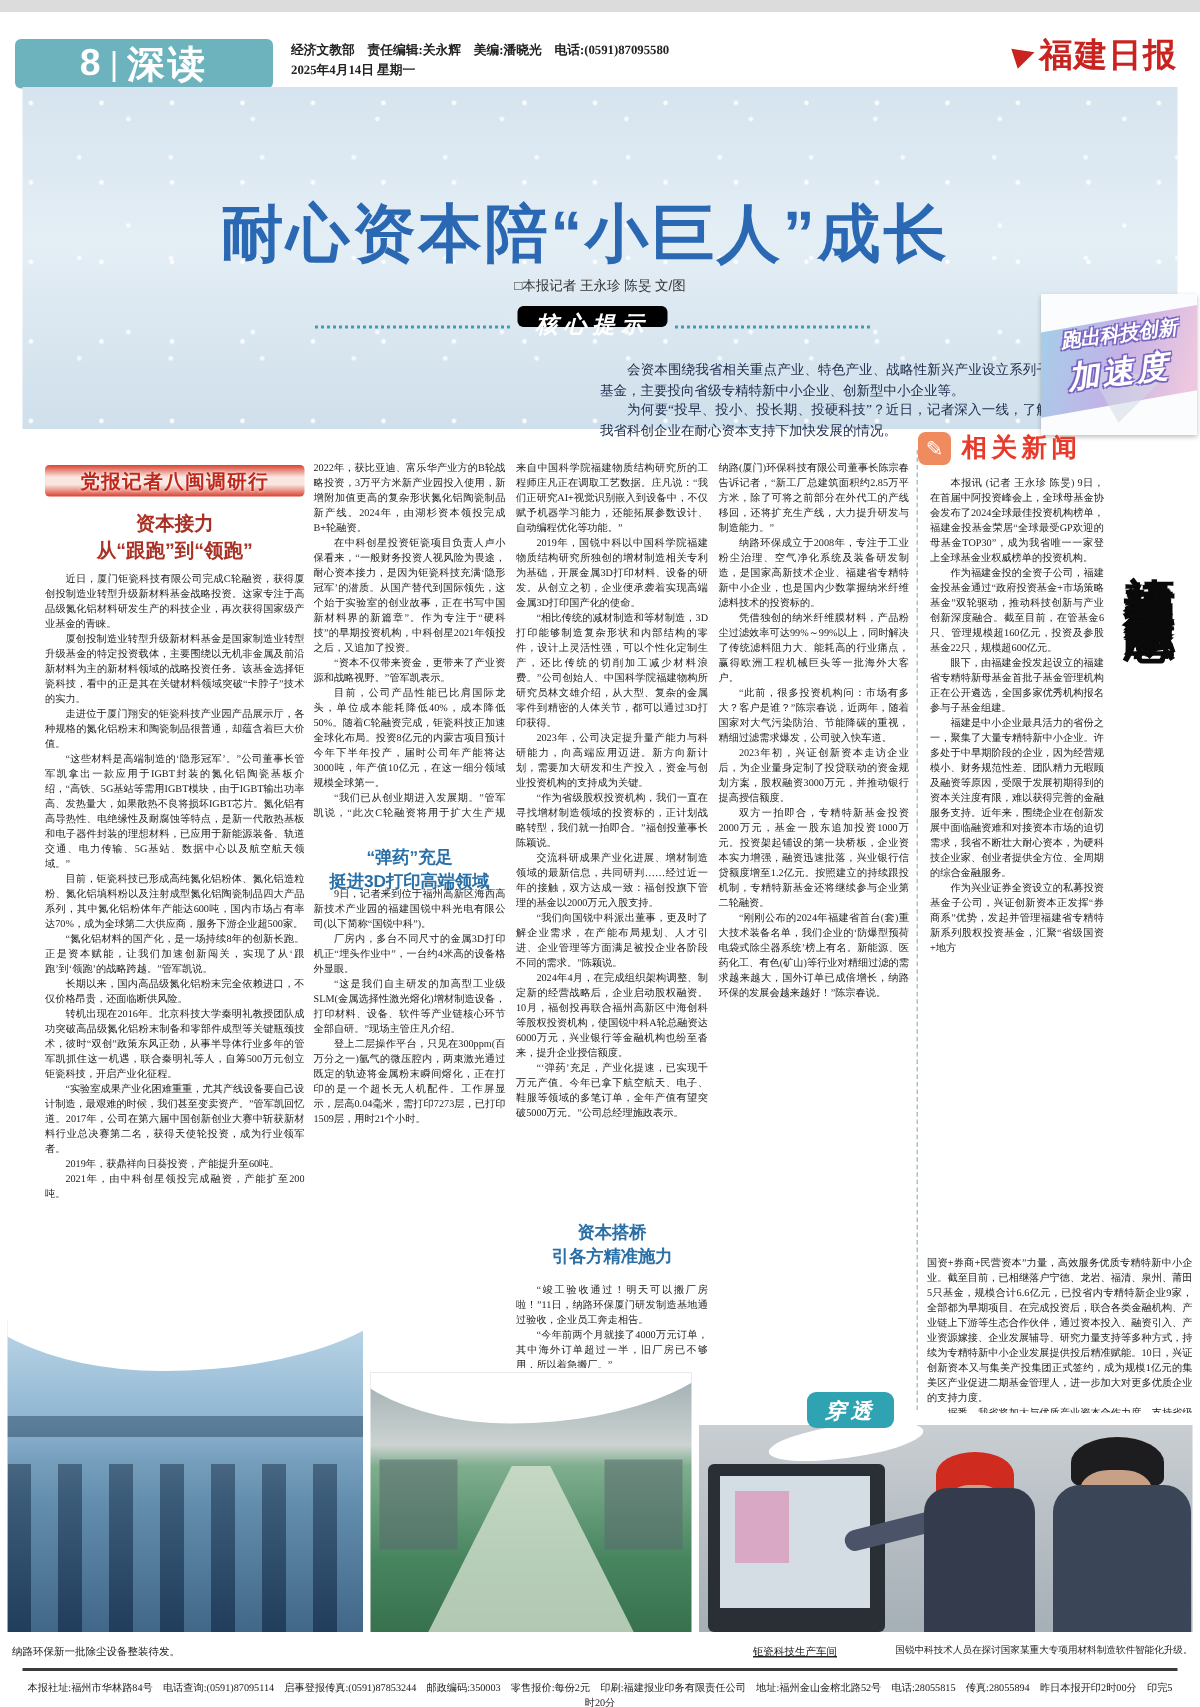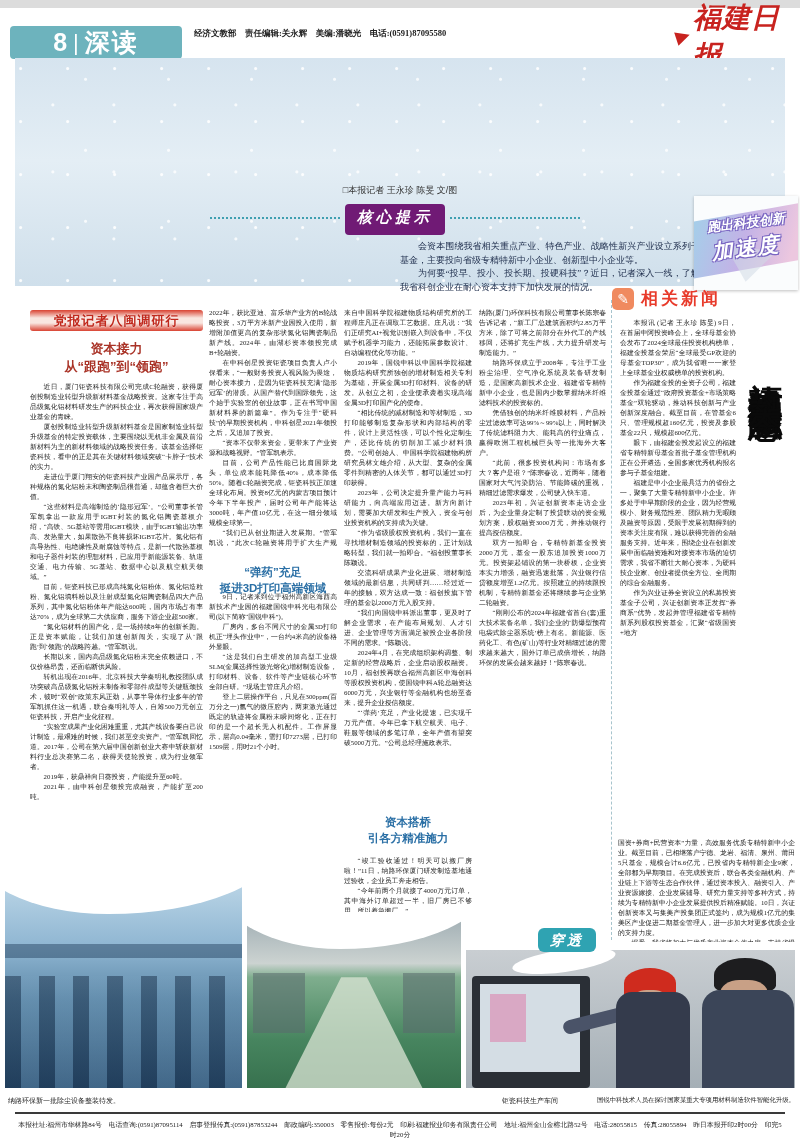--- a/index.html
+++ b/index.html
@@ -8,36 +8,36 @@
   .topstrip{position:absolute;left:0;top:0;width:800px;height:8px;background:#dcdcdc;}
   
   .secblock{position:absolute;left:10px;top:26px;width:172px;height:33px;background:#6db3bd;border-radius:4px;
             color:#fff;display:flex;align-items:center;justify-content:center;font-weight:900;font-size:25px;letter-spacing:2px;}
   .secblock .bar{font-weight:400;margin:0 4px;font-size:22px;}
   .edinfo{position:absolute;left:194px;top:27px;width:360px;font-size:8.5px;font-weight:bold;color:#222;
           font-family:"Liberation Serif",serif;line-height:13px;}
   .logo{position:absolute;left:676px;top:18px;width:120px;height:38px;display:flex;align-items:center;}
   .flag{width:0;height:0;border-left:14px solid #c8231f;border-top:7px solid transparent;border-bottom:7px solid transparent;
         transform:rotate(-18deg);margin-right:3px;}
-  .logotext{font-family:"Liberation Serif",serif;font-weight:900;font-style:italic;font-size:28px;color:#c8231f;letter-spacing:1px;}
+  .logotext{font-family:"Liberation Serif",serif;font-weight:900;font-size:22px;color:#c8231f;letter-spacing:1px;}
   
   .hero{position:absolute;left:15px;top:58px;width:770px;height:228px;
         background:
           radial-gradient(circle at 12% 20%, rgba(255,255,255,.9) 1px, transparent 2px),
           radial-gradient(circle at 62% 70%, rgba(255,255,255,.8) 1px, transparent 2px),
           radial-gradient(circle at 85% 30%, rgba(255,255,255,.8) 1px, transparent 2px),
           linear-gradient(180deg,#d6e4ef 0%,#e4eef5 45%,#cfdfeb 100%);
         background-size:47px 53px,61px 67px,83px 71px,100% 100%;}
   .lead{position:absolute;left:35px;top:86px;width:724px;font-size:15.5px;font-weight:bold;color:#10304f;
         line-height:25px;text-indent:2em;font-family:"Liberation Serif",serif;}
   .bigtitle{position:absolute;left:60px;top:128px;width:660px;text-align:center;font-size:42px;font-weight:900;
             color:#2a68b4;letter-spacing:2px;font-family:"Liberation Sans",sans-serif;}
   .byline{position:absolute;left:15px;top:184px;width:770px;text-align:center;font-size:9px;color:#333;}
   .dotline{position:absolute;top:217px;height:0;border-top:2px dotted #3f9fb0;}
-  .corelabel{position:absolute;left:345px;top:204px;width:100px;height:31px;background:#701a75;border-radius:4px;
+  .corelabel{position:absolute;left:345px;top:204px;width:100px;height:14px;background:#000000;border-radius:4px;
              color:#fff;font-size:15px;font-weight:bold;font-style:italic;text-align:center;line-height:26px;letter-spacing:4px;}
   .coretext{position:absolute;top:240px;font-size:9px;color:#1c2b4a;line-height:13.5px;text-align:justify;
             font-family:"Liberation Serif",serif;}
   .coretext p{margin:0;text-indent:2em;}
   
   .promo{position:absolute;left:694px;top:196px;width:104px;height:94px;background:#fafcfd;box-shadow:0 1px 3px rgba(0,0,0,.25);overflow:hidden;}
   .promo .ribbon{position:absolute;left:-8px;top:16px;width:130px;height:56px;
         background:linear-gradient(115deg,#9fd4ea 0%,#c3b2e6 45%,#ecc7df 80%);transform:rotate(-10deg);}
   .promo .tri{position:absolute;left:28px;top:52px;width:0;height:0;border-left:26px solid transparent;
         border-right:26px solid transparent;border-top:34px solid rgba(210,218,230,.55);transform:rotate(8deg);}
@@ -105,27 +105,29 @@
 <div class="page">
   <div class="topstrip"></div>
 
   <div class="secblock">
     <span>8</span>
     <span class="bar">|</span>
     <span>深读</span>
   </div>
   <div class="edinfo">
     <div>经济文教部　责任编辑:关永辉　美编:潘晓光　电话:(0591)87095580</div>
+    <div>2025年4月14日 星期一</div>
   </div>
   <div class="logo">
     <span class="flag"></span>
     <span class="logotext">福建日报</span>
   </div>
 
   <div class="hero"></div>
+  <div class="bigtitle">耐心资本陪“小巨人”成长</div>
   <div class="byline">□本报记者 王永珍 陈旻 文/图</div>
   <div class="dotline" style="left:210px;width:130px;"></div>
   <div class="dotline" style="left:450px;width:130px;"></div>
   <div class="corelabel">核心提示</div>
   <div class="coretext" style="left:400px;width:300px;height:72px;">
     <p>会资本围绕我省相关重点产业、特色产业、战略性新兴产业设立系列子基金，主要投向省级专精特新中小企业、创新型中小企业等。</p>
     <p>为何要“投早、投小、投长期、投硬科技”？近日，记者深入一线，了解我省科创企业在耐心资本支持下加快发展的情况。</p>
   </div>
 
   <div class="promo">
@@ -242,18 +244,18 @@
     <div class="face1"></div>
     <div class="worker1"></div>
     <div class="hair2"></div>
     <div class="face2"></div>
     <div class="worker2"></div>
   </div>
   <div class="swoosh"></div>
   <div class="badge-ct">穿透</div>
 
   <div class="caption" style="left:8px;top:1096px;width:280px;">纳路环保新一批除尘设备整装待发。</div>
-  <div class="caption" style="left:440px;top:1096px;width:180px;text-align:center;">钜瓷科技生产车间</div>
+  <div class="caption" style="left:440px;top:1096px;width:180px;text-align:center;text-decoration:underline;">钜瓷科技生产车间</div>
   <div class="caption" style="left:560px;top:1096px;width:235px;text-align:right;font-size:6.4px;">国锐中科技术人员在探讨国家某重大专项用材料制造软件智能化升级。</div>
 
   <div class="footrule"></div>
   <div class="footer">本报社址:福州市华林路84号　电话查询:(0591)87095114　启事登报传真:(0591)87853244　邮政编码:350003　零售报价:每份2元　印刷:福建报业印务有限责任公司　地址:福州金山金榕北路52号　电话:28055815　传真:28055894　昨日本报开印2时00分　印完5时20分</div>
 </div>
 
 </body></html>

